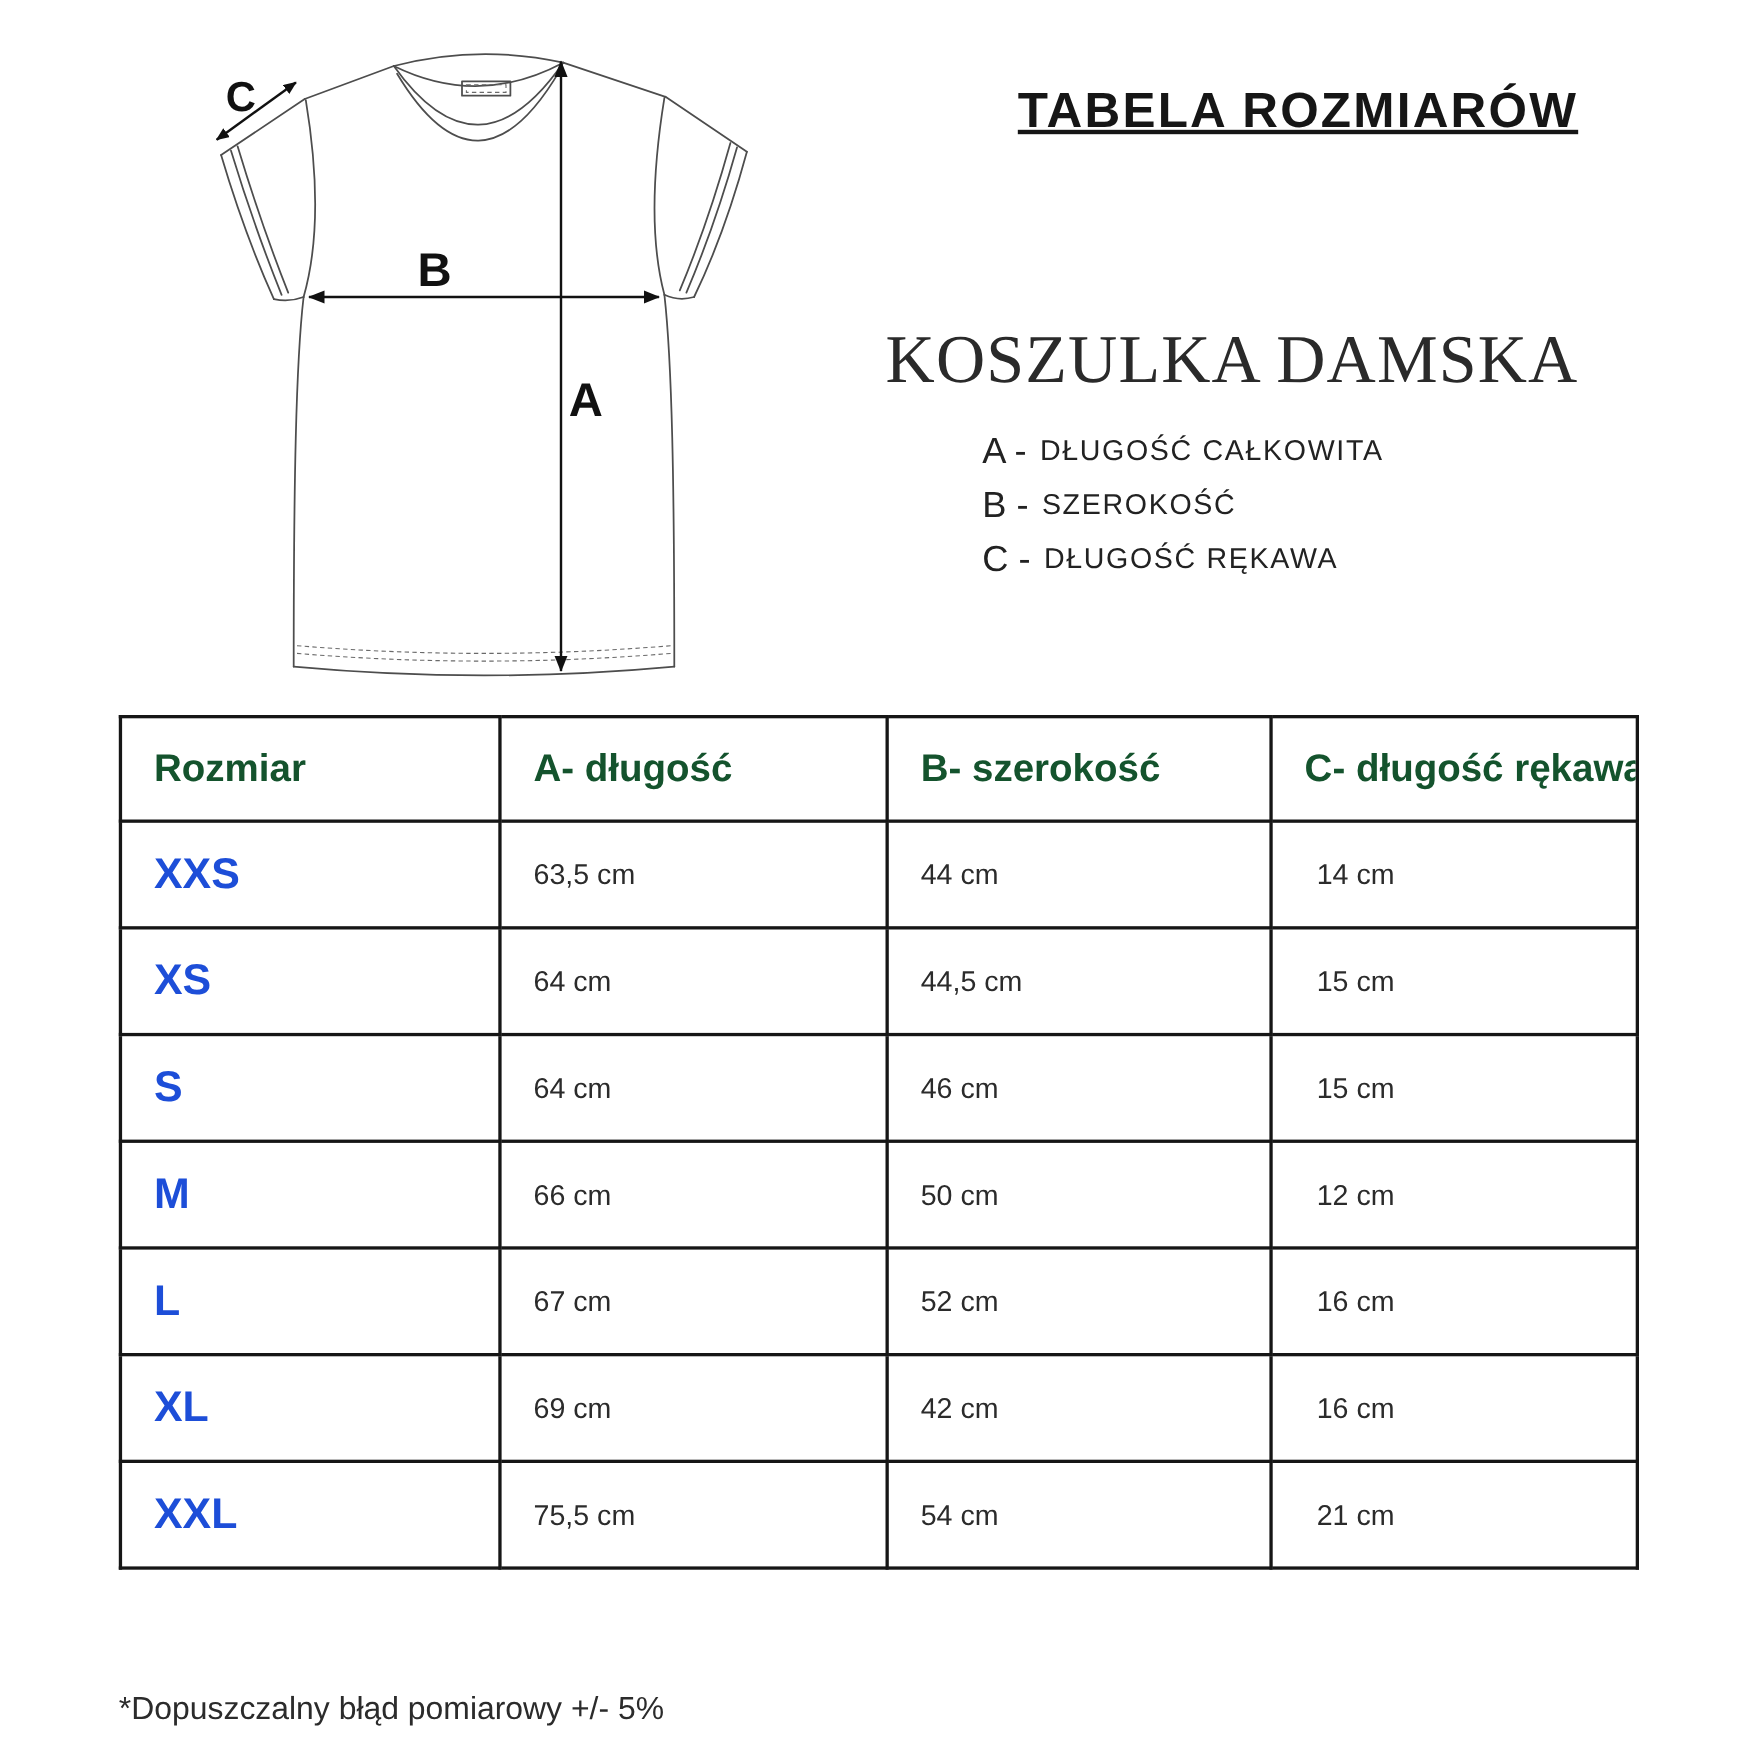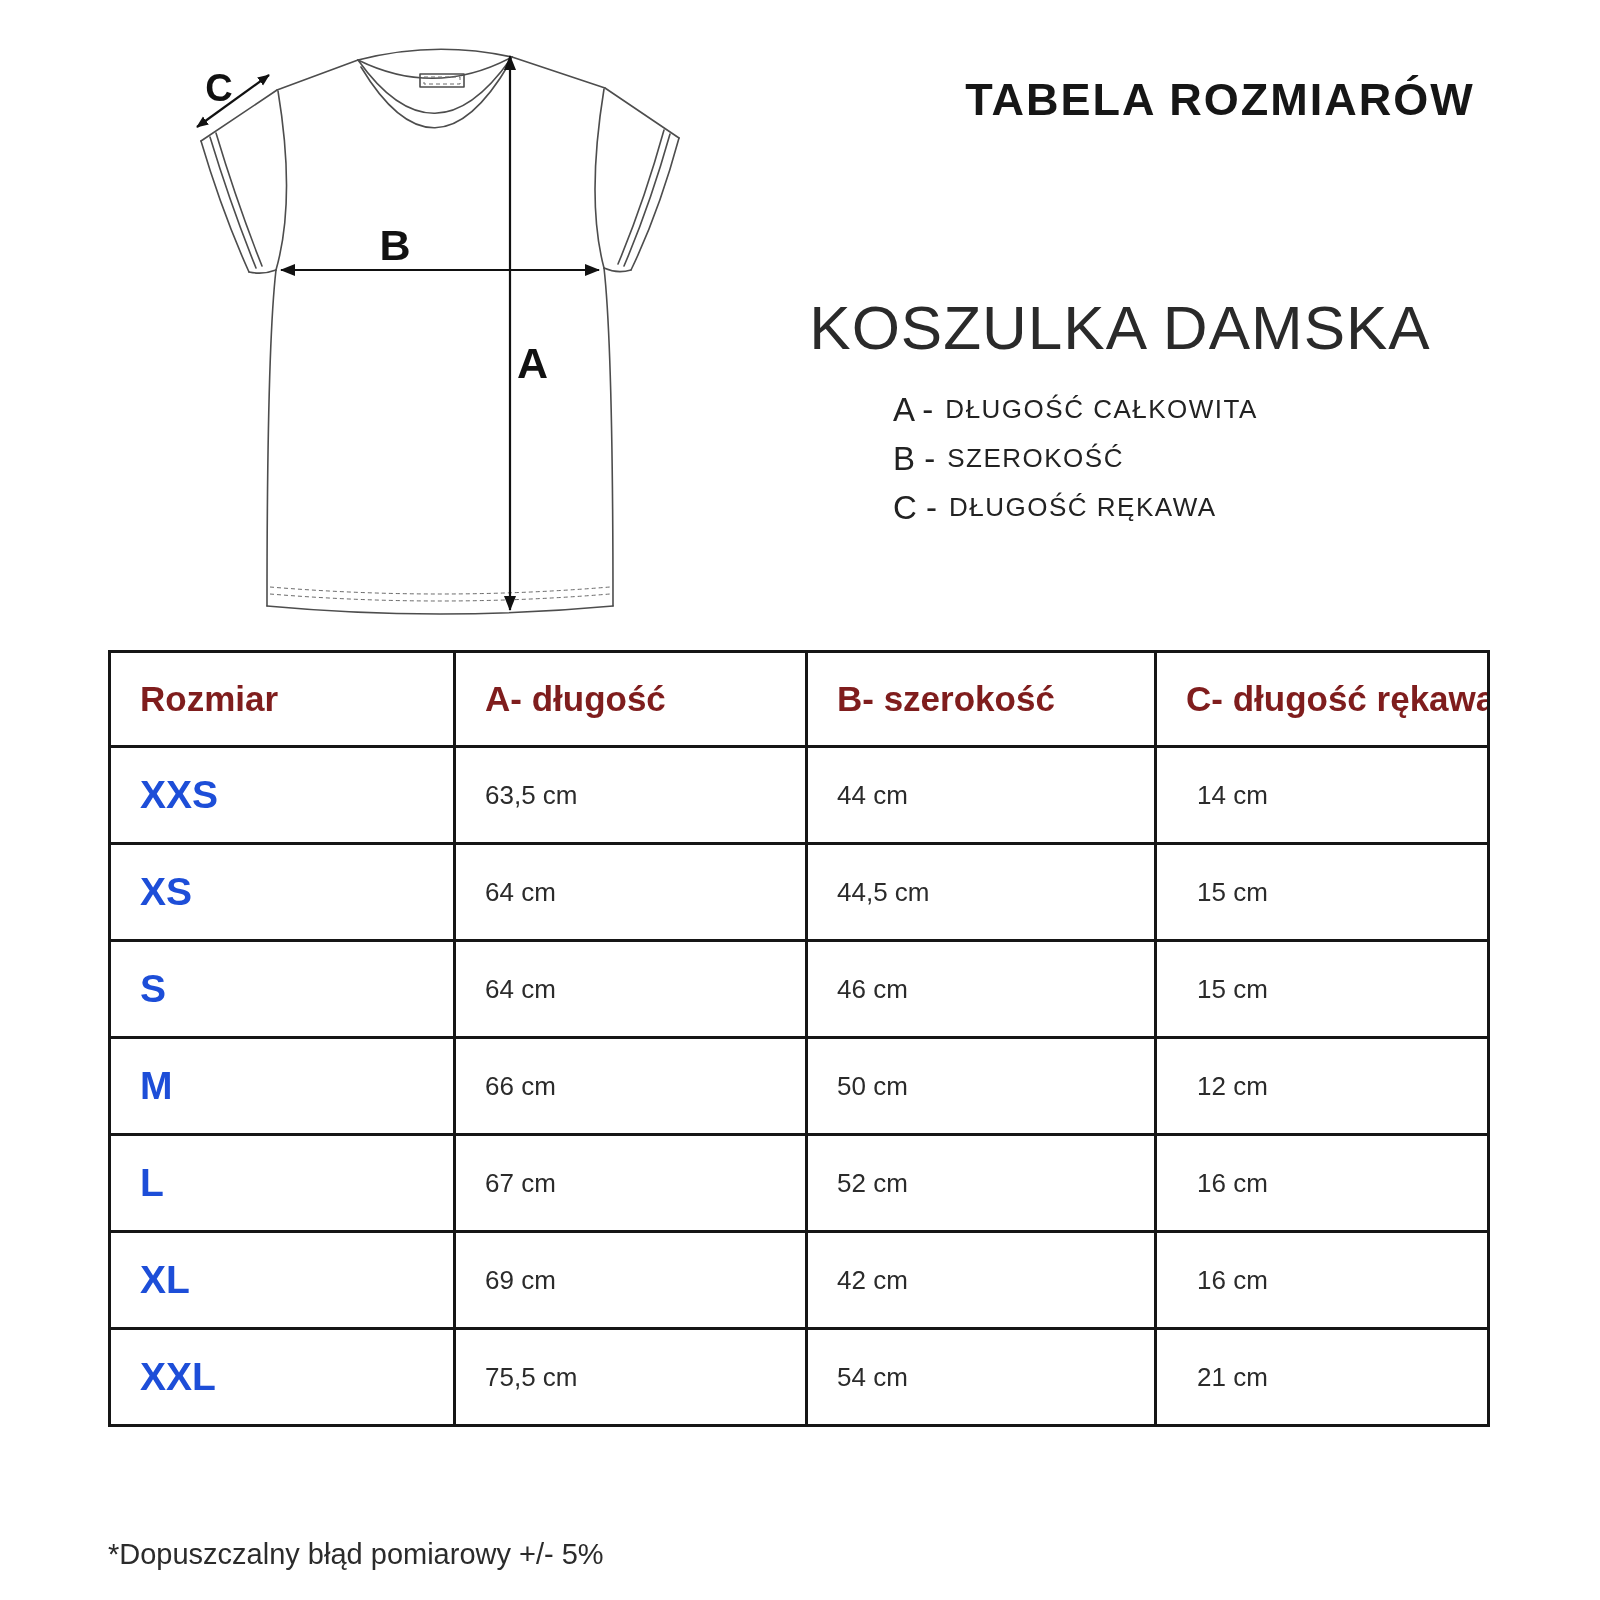--- a/index.html
+++ b/index.html
@@ -4,46 +4,48 @@
 <style>
   html,body{margin:0;padding:0;}
   body{
     width:1600px;height:1600px;background:#ffffff;position:relative;
     font-family:"Liberation Sans",sans-serif;color:#1a1a1a;overflow:hidden;
   }
   .abs{position:absolute;}
 
   
   .main-title{
-    left:940px;top:74px;width:560px;text-align:center;
+    left:900px;top:74px;width:560px;text-align:center;
     font-size:45px;font-weight:700;letter-spacing:2px;color:#161616;
     white-space:nowrap;
+    text-decoration:underline;
   }
   .product-name{
     left:790px;top:292px;width:660px;text-align:center;
     font-size:62px;font-weight:400;letter-spacing:1px;color:#2a2a2a;
     white-space:nowrap;
+    font-family:Liberation Serif, serif;
   }
   .legend{left:893px;top:385px;}
   .legend-line{display:flex;align-items:center;height:49px;white-space:nowrap;}
   .legend-key{font-size:33px;color:#222;}
   .legend-label{font-size:26px;letter-spacing:1.5px;text-transform:uppercase;margin-left:12px;color:#222;}
 
   
   .table-wrap{left:108px;top:650px;width:1379px;}
   table.size-table{border-collapse:collapse;table-layout:fixed;width:1379px;}
   .size-table col.c1{width:345px;}
   .size-table col.c2{width:352px;}
   .size-table col.c3{width:349px;}
   .size-table col.c4{width:333px;}
   .size-table th,.size-table td{
     border:3px solid #161616;text-align:left;vertical-align:middle;
     padding:0 10px 0 29px;overflow:hidden;white-space:nowrap;
   }
-  .size-table th{height:92px;font-size:35px;font-weight:700;color:#7f1d1d;}
+  .size-table th{height:92px;font-size:35px;font-weight:700;color:#14532d;}
   .size-table td{height:94px;font-size:26px;font-weight:400;color:#2b2b2b;}
   .size-table td.size{font-weight:700;font-size:39px;color:#1d4ed8;}
   .size-table td.val-c{padding-left:40px;}
 
   .footnote{left:108px;top:1538px;font-size:29px;color:#2b2b2b;white-space:nowrap;}
 
   
   svg text.dim-label{font-family:"Liberation Sans",sans-serif;font-weight:700;fill:#111;}
   .shirt-line{fill:none;stroke:#4d4d4d;stroke-width:1.6;stroke-linejoin:round;stroke-linecap:round;}
   .stitch{fill:none;stroke:#6a6a6a;stroke-width:1;stroke-dasharray:4 3;}

